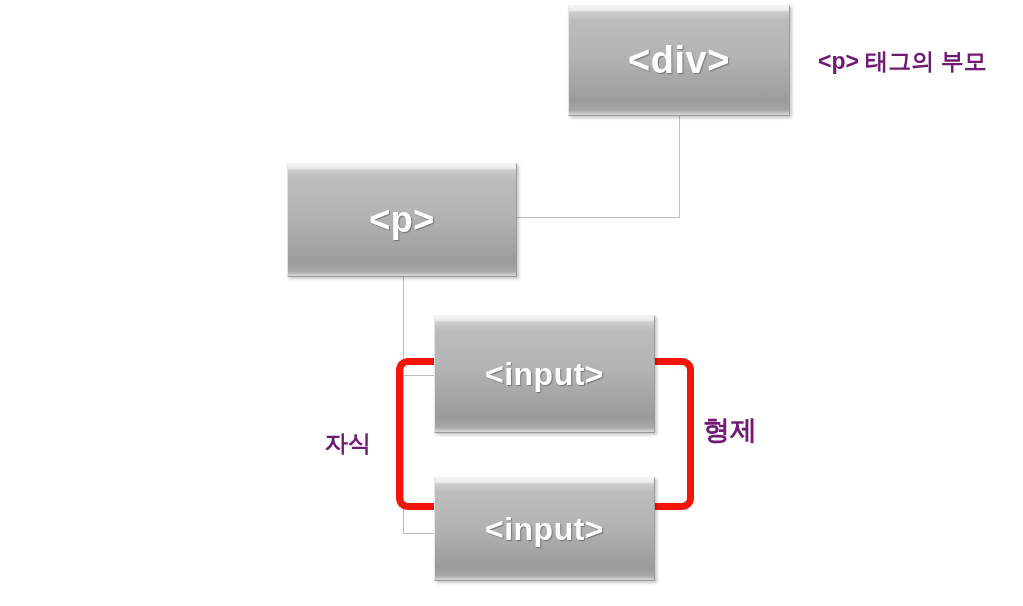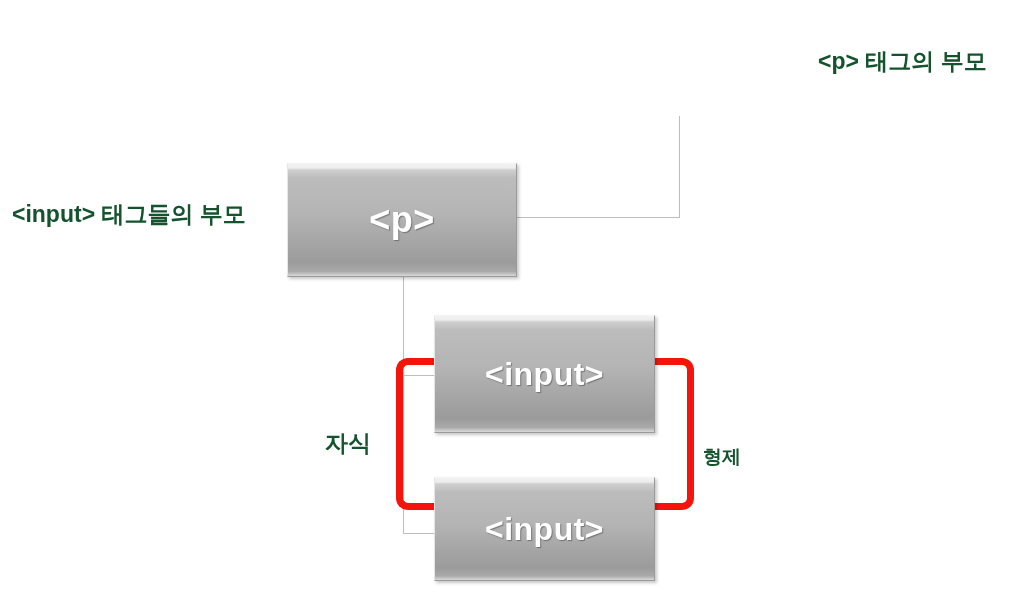--- a/index.html
+++ b/index.html
@@ -93,60 +93,62 @@
     width: 40px;
     height: 152px;
     border-left: none;
     border-top-right-radius: 12px;
     border-bottom-right-radius: 12px;
   }
 
   
   .annot {
     position: absolute;
-    color: #14532d;
+    color: #701a75;
     font-weight: bold;
     white-space: nowrap;
     user-select: none;
   }
   #annot-div-note   { left: 818px; top: 46px;  font-size: 23px; }
   #annot-p-note     { left: 12px;  top: 199px; font-size: 23px; }
   #annot-child      { left: 325px; top: 428px; font-size: 23px; }
-  #annot-sibling    { left: 703px; top: 412px; font-size: 19px; margin-top: 32px; }
+  #annot-sibling    { left: 703px; top: 412px; font-size: 27px; }
 </style>
 </head>
 <body>
 
 <div id="canvas">
 
   <div class="conn conn-v" style="left:679px; top:116px; height:102px;"></div>
   <div class="conn conn-h" style="left:517px; top:217px; width:163px;"></div>
 
   <div class="conn conn-v" style="left:403px; top:277px; height:257px;"></div>
   <div class="conn conn-h" style="left:403px; top:375px; width:34px;"></div>
   <div class="conn conn-h" style="left:403px; top:533px; width:34px;"></div>
 
   <div class="bracket" id="bracket-child"></div>
 
   <div class="bracket" id="bracket-sibling"></div>
 
+  <div class="node" id="node-div">
+    <span class="node-label">&lt;div&gt;</span>
+  </div>
 
   <div class="node" id="node-p">
     <span class="node-label">&lt;p&gt;</span>
   </div>
 
   <div class="node" id="node-input-1">
     <span class="node-label">&lt;input&gt;</span>
   </div>
 
   <div class="node" id="node-input-2">
     <span class="node-label">&lt;input&gt;</span>
   </div>
 
   <div class="annot" id="annot-div-note">&lt;p&gt; 태그의 부모</div>
 
-  <div class="annot" id="annot-p-note">&lt;input&gt; 태그들의 부모</div>
 
   <div class="annot" id="annot-child">자식</div>
 
   <div class="annot" id="annot-sibling">형제</div>
 
 </div>
 
 </body></html>

